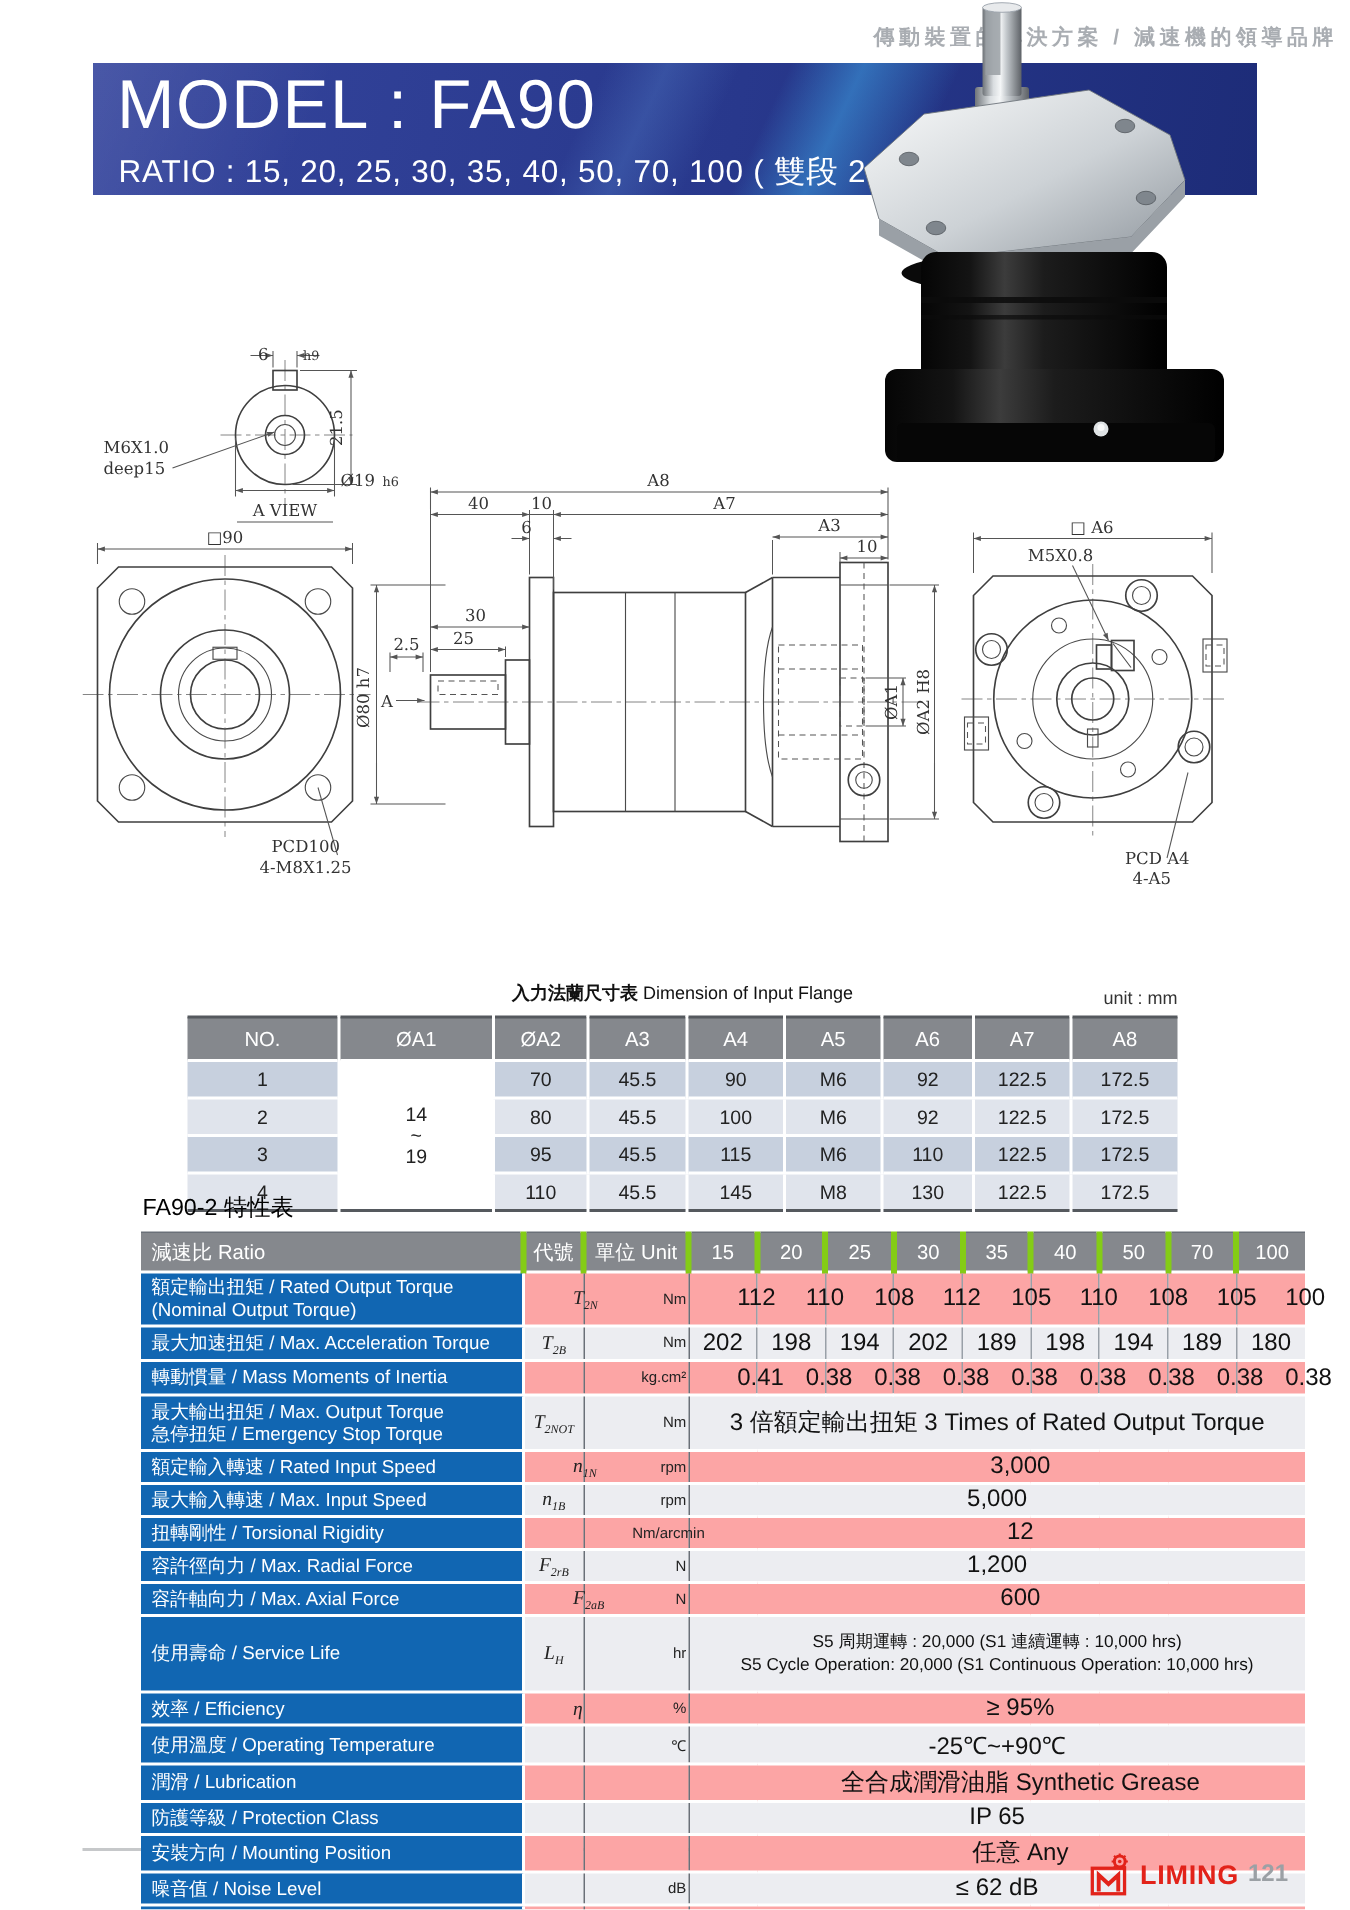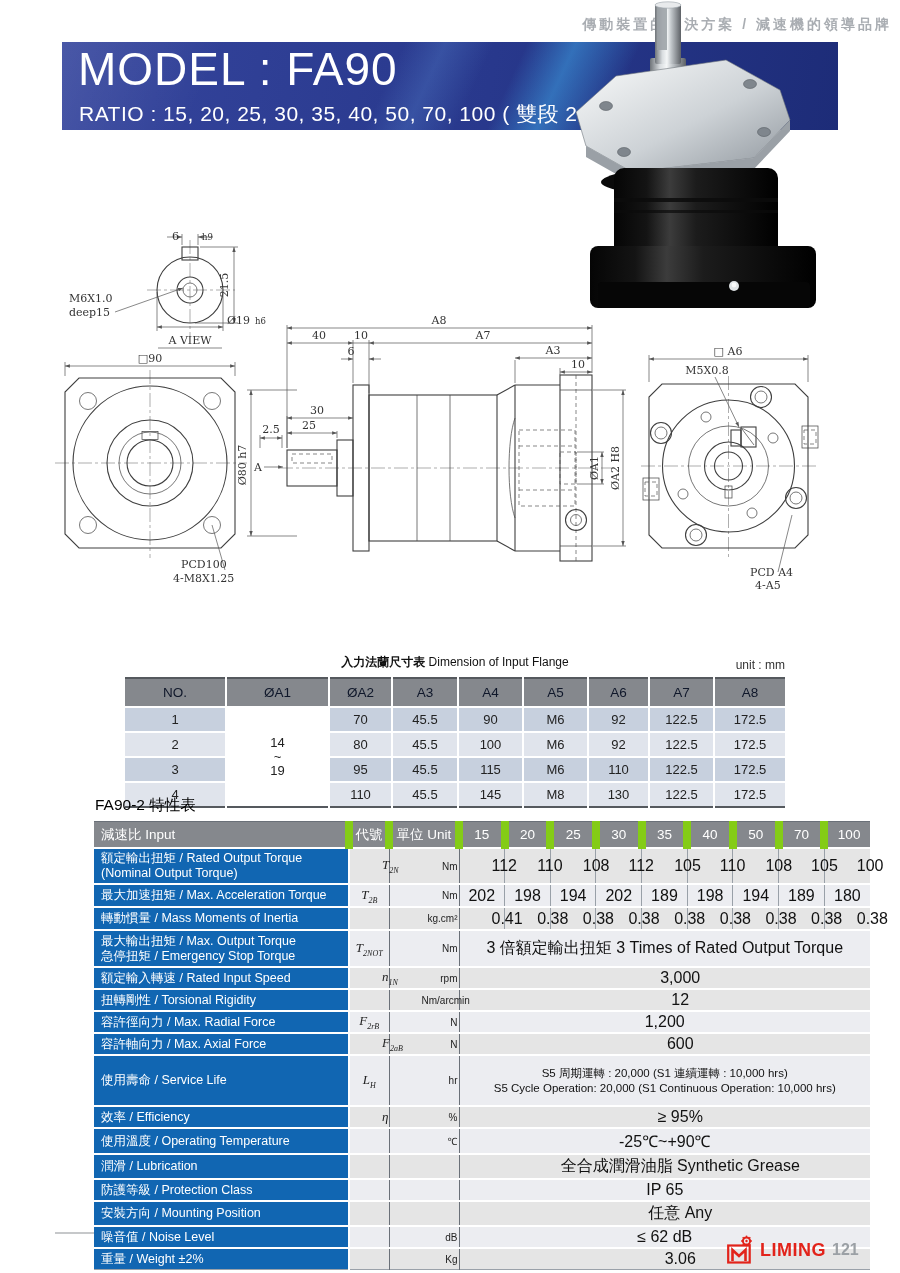--- a/index.html
+++ b/index.html
@@ -35,49 +35,49 @@
   .dsm{font-family:"DejaVu Serif",serif;font-size:8.5px;fill:#333;}
 
   
   .flange-section{position:absolute;left:125px;top:654px;width:660px;z-index:1;}
   .ft-titlebar{position:relative;height:20px;margin-bottom:3px;}
   .ft-title{text-align:center;font-size:12px;color:#111;}
   .ft-title .zh{font-weight:bold;}
   .ft-unit{position:absolute;right:0;top:4px;font-size:12px;color:#333;}
   table.flange{border-collapse:collapse;table-layout:fixed;width:660px;
                border-top:2px solid #55595e;border-bottom:2px solid #55595e;}
-  table.flange th{background:#85888d;color:#0f172a;font-weight:normal;font-size:13.5px;height:25px;
+  table.flange th{background:#85888d;color:#ffffff;font-weight:normal;font-size:13.5px;height:25px;
                   border-left:2px solid #fff;}
   table.flange th:first-child{border-left:none;}
   table.flange td{text-align:center;font-size:13px;height:21px;color:#222;
                   border-left:2px solid #fff;border-top:2px solid #fff;}
   table.flange td:first-child{border-left:none;}
   tr.fr-a td{background:#c7d0de;}
   tr.fr-b td{background:#e0e4ec;}
   td.a1range{background:#fff !important;white-space:pre-line;line-height:14px;font-size:13px;}
 
   
   .spec-section{position:absolute;left:62px;top:795px;width:776px;z-index:1;margin-left:32px;}
   .spec-title{font-size:15.5px;color:#000;margin:0 0 5px 1px;}
   table.spec{border-collapse:collapse;table-layout:fixed;width:776px;
              border-top:1px solid #6a7078;border-bottom:1px solid #9aa1a9;}
   table.spec th{background:#85888d;color:#fff;font-weight:normal;font-size:13.5px;height:23px;
-                border-left:8px solid #84cc16;border-bottom:2px solid #fff;text-align:center;}
+                border-left:4px solid #84cc16;border-bottom:2px solid #fff;text-align:center;}
   table.spec th.hlbl{text-align:left;padding-left:7px;border-left:none;}
   table.spec td{border-top:2px solid #fff;vertical-align:middle;}
   td.lbl{background:#1166b2;color:#fff;font-size:12.5px;line-height:15px;text-align:left;
          padding:1px 4px 1px 7px;white-space:pre-line;}
   td.sym{border-left:2px solid #fff;border-right:1px solid #6a7078;text-align:center;
          font-family:"Liberation Serif",serif;font-style:italic;font-size:13px;color:#222;}
   td.sym sub{font-size:8px;font-style:italic;}
   td.unit{border-right:1px solid #6a7078;text-align:right;font-size:10px;color:#222;}
   td.val{text-align:center;font-size:16px;color:#111;border-left:1px solid #99a0a8;white-space:pre-line;}
   td.val.v0{border-left:none;}
   td.val.small{font-size:11.5px;line-height:14.5px;}
-  tr.sd td.sym, tr.sd td.unit, tr.sd td.val{background:#e5e5e5;padding-left:32px;}
+  tr.sd td.sym, tr.sd td.unit, tr.sd td.val{background:#fca5a5;padding-left:32px;}
   tr.sl td.sym, tr.sl td.unit, tr.sl td.val{background:#ecedf1;}
   tr.h36{height:36px;} tr.h37{height:37px;padding-left:23px;} tr.h35{height:51px;}
   tr.h23{height:23px;} tr.h20{height:20px;} tr.h19{height:19px;}
 
   
   .footer-line{position:absolute;left:55px;top:1232px;width:775px;height:2px;background:#c6c8ca;}
   .footer{position:absolute;left:726px;top:1235px;display:flex;align-items:center;z-index:1;}
   .brand{color:#e2231a;font-weight:bold;font-size:18px;letter-spacing:0.5px;margin-left:6px;}
   .pagenum{color:#9ba0a5;font-size:16px;font-weight:bold;margin-left:6px;}
 </style>
@@ -408,21 +408,21 @@
           <col>
           <col>
           <col>
           <col>
           <col>
           <col>
           <col>
       </colgroup>
       <tbody>
           <tr>
-        <th class="hlbl">減速比 Input</th>
+        <th class="hlbl">減速比 Ratio</th>
         <th>代號</th>
         <th>單位 Unit</th>
         <th>15</th>
         <th>20</th>
         <th>25</th>
         <th>30</th>
         <th>35</th>
         <th>40</th>
         <th>50</th>
         <th>70</th>
@@ -483,20 +483,26 @@
         <td class="val v0" colspan="9">3 倍額定輸出扭矩 3 Times of Rated Output Torque</td>
       </tr>
 
       <tr class="sd h20">
         <td class="lbl">額定輸入轉速 / Rated Input Speed</td>
         <td class="sym"><span>n</span><sub>1N</sub></td>
         <td class="unit">rpm</td>
         <td class="val v0" colspan="9">3,000</td>
       </tr>
 
+      <tr class="sl h20">
+        <td class="lbl">最大輸入轉速 / Max. Input Speed</td>
+        <td class="sym"><span>n</span><sub>1B</sub></td>
+        <td class="unit">rpm</td>
+        <td class="val v0" colspan="9">5,000</td>
+      </tr>
 
       <tr class="sd h20">
         <td class="lbl">扭轉剛性 / Torsional Rigidity</td>
         <td class="sym"></td>
         <td class="unit">Nm/arcmin</td>
         <td class="val v0" colspan="9">12</td>
       </tr>
 
       <tr class="sl h20">
         <td class="lbl">容許徑向力 / Max. Radial Force</td>

